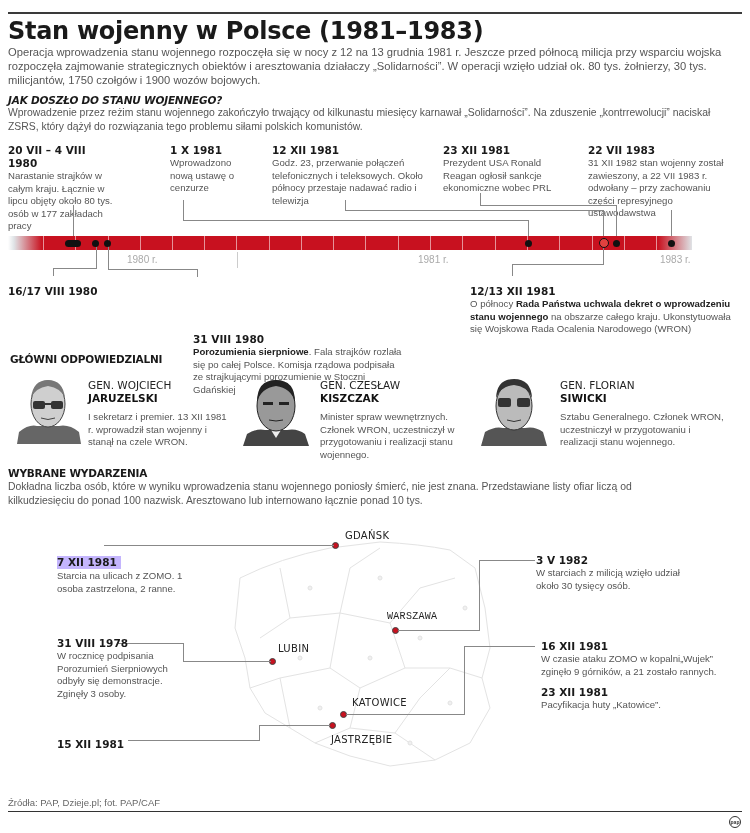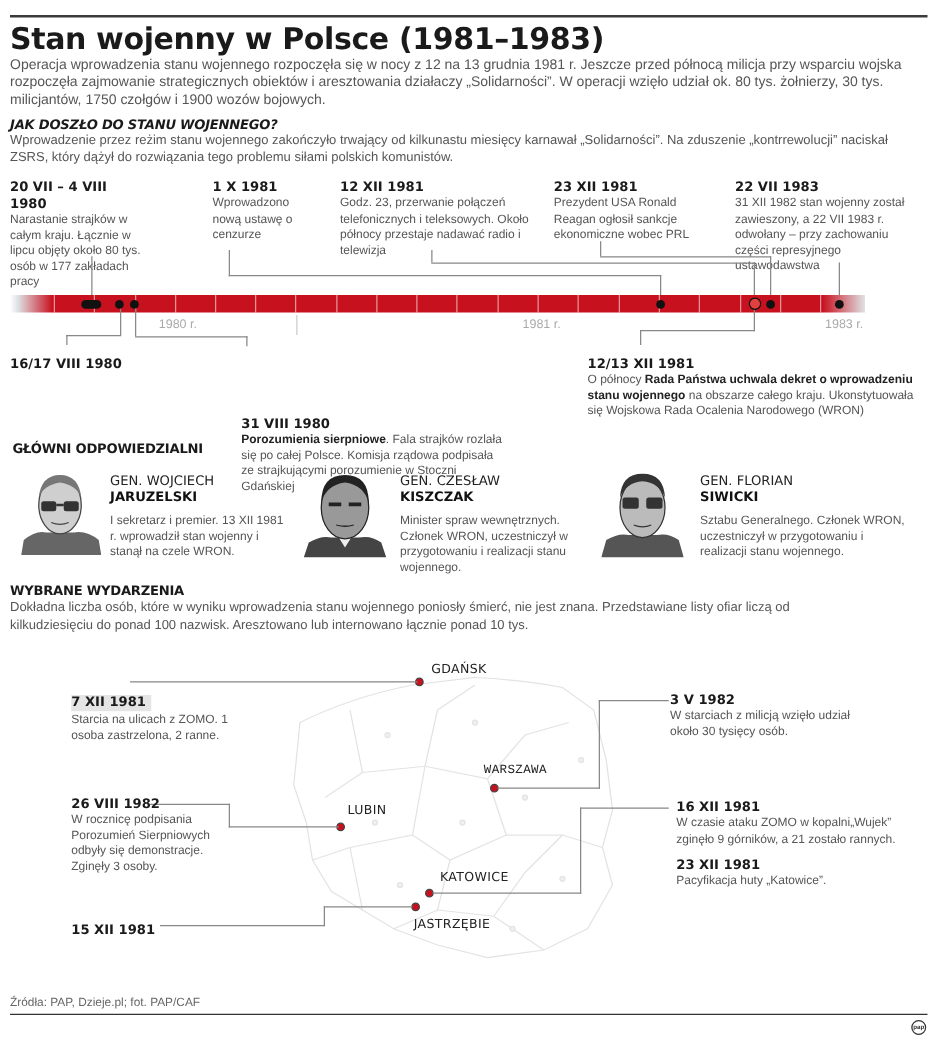--- a/index.html
+++ b/index.html
@@ -211,41 +211,41 @@
     <circle cx="100" cy="180" r="2"></circle>
       <circle cx="190" cy="215" r="2"></circle>
       <circle cx="245" cy="80" r="2"></circle>
   </g>
 </svg>
 
 <div class="city" style="left:345px;top:530px;">GDAŃSK</div>
 <div class="mdot" style="left:332px;top:542px;"></div>
 <div class="hline" style="left:104px;top:545px;width:230px;"></div>
 <div class="abs" style="left:57px;top:539px;width:150px;">
-  <div class="ev-date" style="display:inline-block;background:#e5e5e5;padding-right:4px;margin-top:17px;">7 XII 1981</div>
+  <div class="ev-date" style="display:inline-block;background:#c4b5fd;padding-right:4px;margin-top:17px;">7 XII 1981</div>
   <div class="ev-text">Starcia na ulicach z ZOMO. 1 osoba zastrzelona, 2 ranne.</div>
 </div>
 
 <div class="city" style="left:387px;top:611px;font-family:Liberation Mono, monospace;">WARSZAWA</div>
 <div class="mdot" style="left:392px;top:627px;"></div>
 <div class="hline" style="left:398px;top:630px;width:82px;"></div>
 <div class="vline" style="left:479px;top:560px;height:71px;"></div>
 <div class="hline" style="left:479px;top:560px;width:56px;"></div>
 <div class="abs" style="left:536px;top:554px;width:150px;">
   <div class="ev-date">3 V 1982</div>
   <div class="ev-text">W starciach z milicją wzięło udział około 30 tysięcy osób.</div>
 </div>
 
 <div class="city" style="left:278px;top:643px;">LUBIN</div>
 <div class="mdot" style="left:269px;top:658px;"></div>
 <div class="hline" style="left:183px;top:661px;width:88px;"></div>
 <div class="vline" style="left:183px;top:643px;height:19px;"></div>
 <div class="hline" style="left:118px;top:643px;width:66px;"></div>
 <div class="abs" style="left:57px;top:637px;width:120px;">
-  <div class="ev-date">26 VIII 1982</div>
+  <div class="ev-date">31 VIII 1978</div>
   <div class="ev-text">W rocznicę podpisania Porozumień Sierpniowych odbyły się demonstracje. Zginęły 3 osoby.</div>
 </div>
 
 <div class="city" style="left:352px;top:697px;">KATOWICE</div>
 <div class="mdot" style="left:340px;top:711px;"></div>
 <div class="hline" style="left:346px;top:714px;width:119px;"></div>
 <div class="vline" style="left:464px;top:646px;height:69px;"></div>
 <div class="hline" style="left:464px;top:646px;width:71px;"></div>
 <div class="abs" style="left:541px;top:640px;width:180px;">
   <div class="ev-date">16 XII 1981</div>

